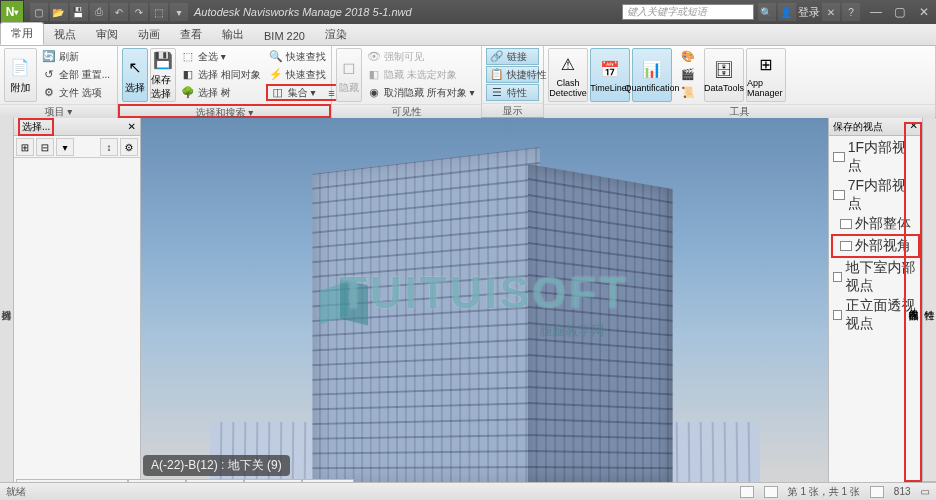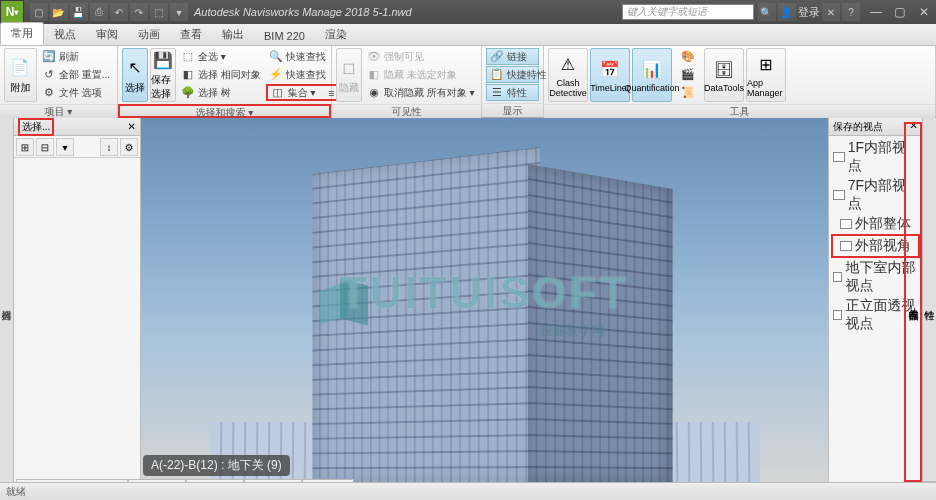--- a/index.html
+++ b/index.html
@@ -337,13 +337,21 @@
 <div class="btabs" style="position:absolute;left:16px;bottom:18px">
   <div class="btab">Quantification 工作簿</div>
   <div class="btab">项目目录</div>
   <div class="btab">资源目录</div>
   <div class="btab">Animator</div>
   <div class="btab">Scripter</div>
 </div>
 
 <div class="status">
   <span>就绪</span>
+  <div class="status-right">
+    <div class="mini"></div>
+    <div class="mini"></div>
+    <span>第 1 张，共 1 张</span>
+    <div class="mini"></div>
+    <span>813</span>
+    <span>▭</span>
+  </div>
 </div>
 
 </body></html>

